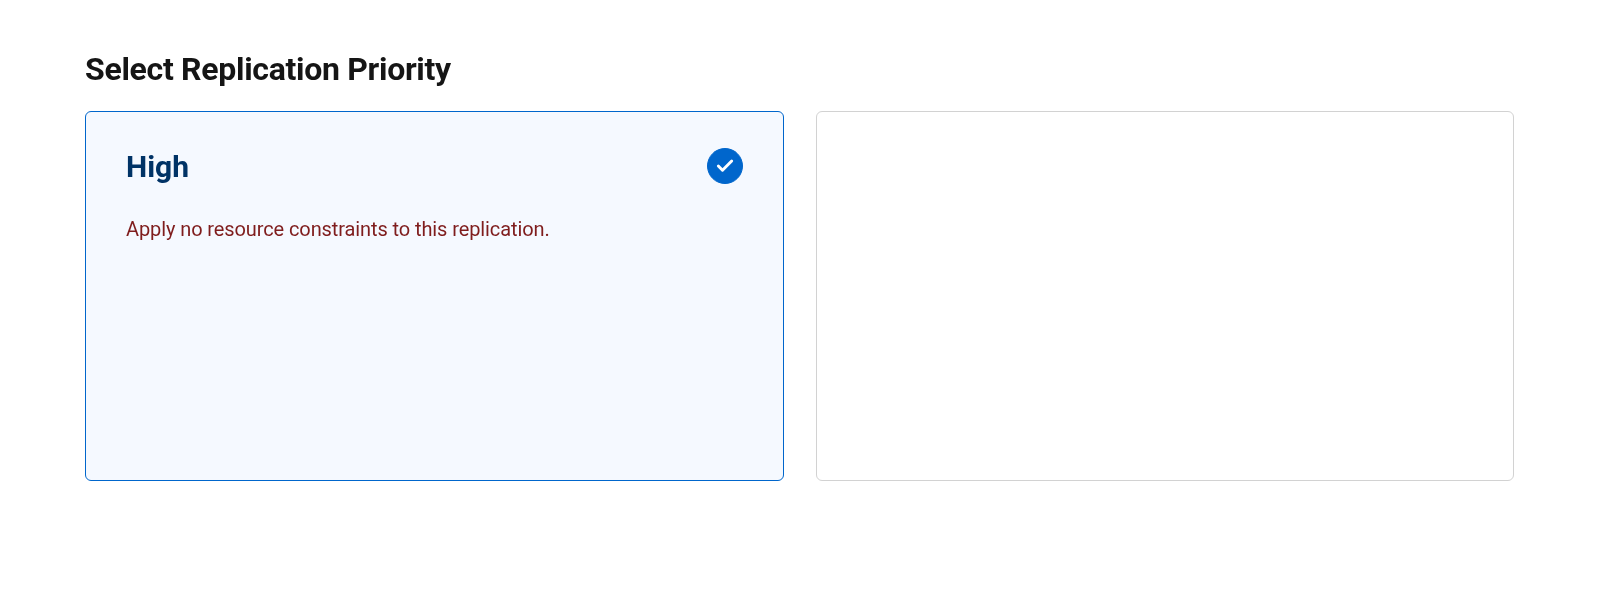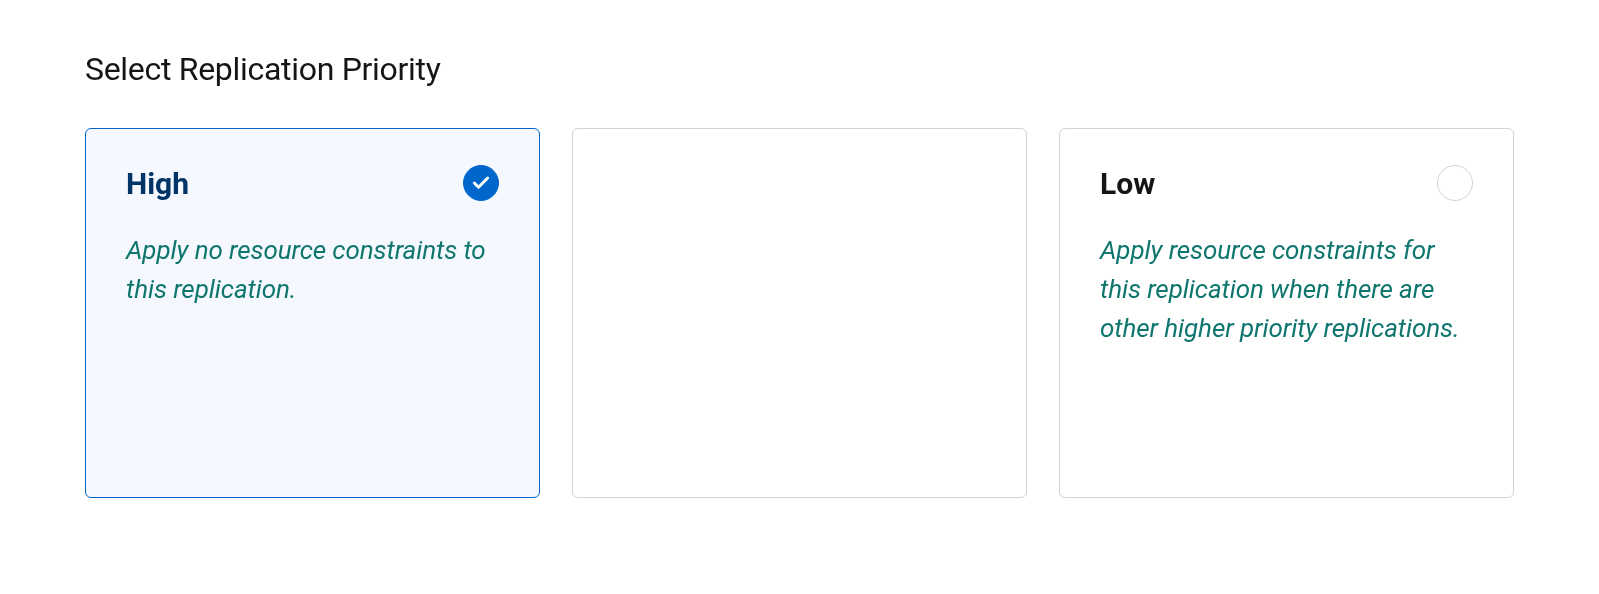--- a/index.html
+++ b/index.html
@@ -8,23 +8,23 @@
       padding: 0;
     }
     body {
       font-family: -apple-system, BlinkMacSystemFont, "Segoe UI", Roboto, Helvetica, Arial, sans-serif;
       background: #ffffff;
       padding: 50px 85px;
       width: 1599px;
     }
     .heading {
       font-size: 32px;
-      font-weight: 400;
+      font-weight: 700;
       color: #151515;
-      margin-bottom: 40px;
+      margin-bottom: 23px;
       letter-spacing: -0.3px;
     }
     .card-row {
       display: flex;
       gap: 32px;
       align-items: flex-end;
     }
     .card {
       flex: 1;
       border: 1px solid #d2d2d2;
@@ -68,25 +68,24 @@
       background: #0066cc;
       border-color: #0066cc;
     }
     .radio-circle svg {
       display: none;
     }
     .card.selected .radio-circle svg {
       display: block;
     }
     .card-description {
-      font-size: 26px;
+      font-size: 20px;
       line-height: 1.5;
-      color: #0f766e;
+      color: #7f1d1d;
       letter-spacing: -0.1px;
-      font-style: italic;
     }
   </style>
 </head>
 <body>
 
 <h1 class="heading">Select Replication Priority</h1>
 
 <div class="card-row">
 
   <div class="card selected">
@@ -97,23 +96,14 @@
           <polyline points="4 12 9 17 20 6"></polyline>
         </svg>
       </div>
     </div>
     <div class="card-description">Apply no resource constraints to this replication.</div>
   </div>
 
   <div class="card">
   </div>
 
-  <div class="card">
-    <div class="card-header">
-      <div class="card-title">Low</div>
-      <div class="radio-circle">
-        
-      </div>
-    </div>
-    <div class="card-description">Apply resource constraints for this replication when there are other higher priority replications.</div>
-  </div>
 
 </div>
 
 </body></html>

